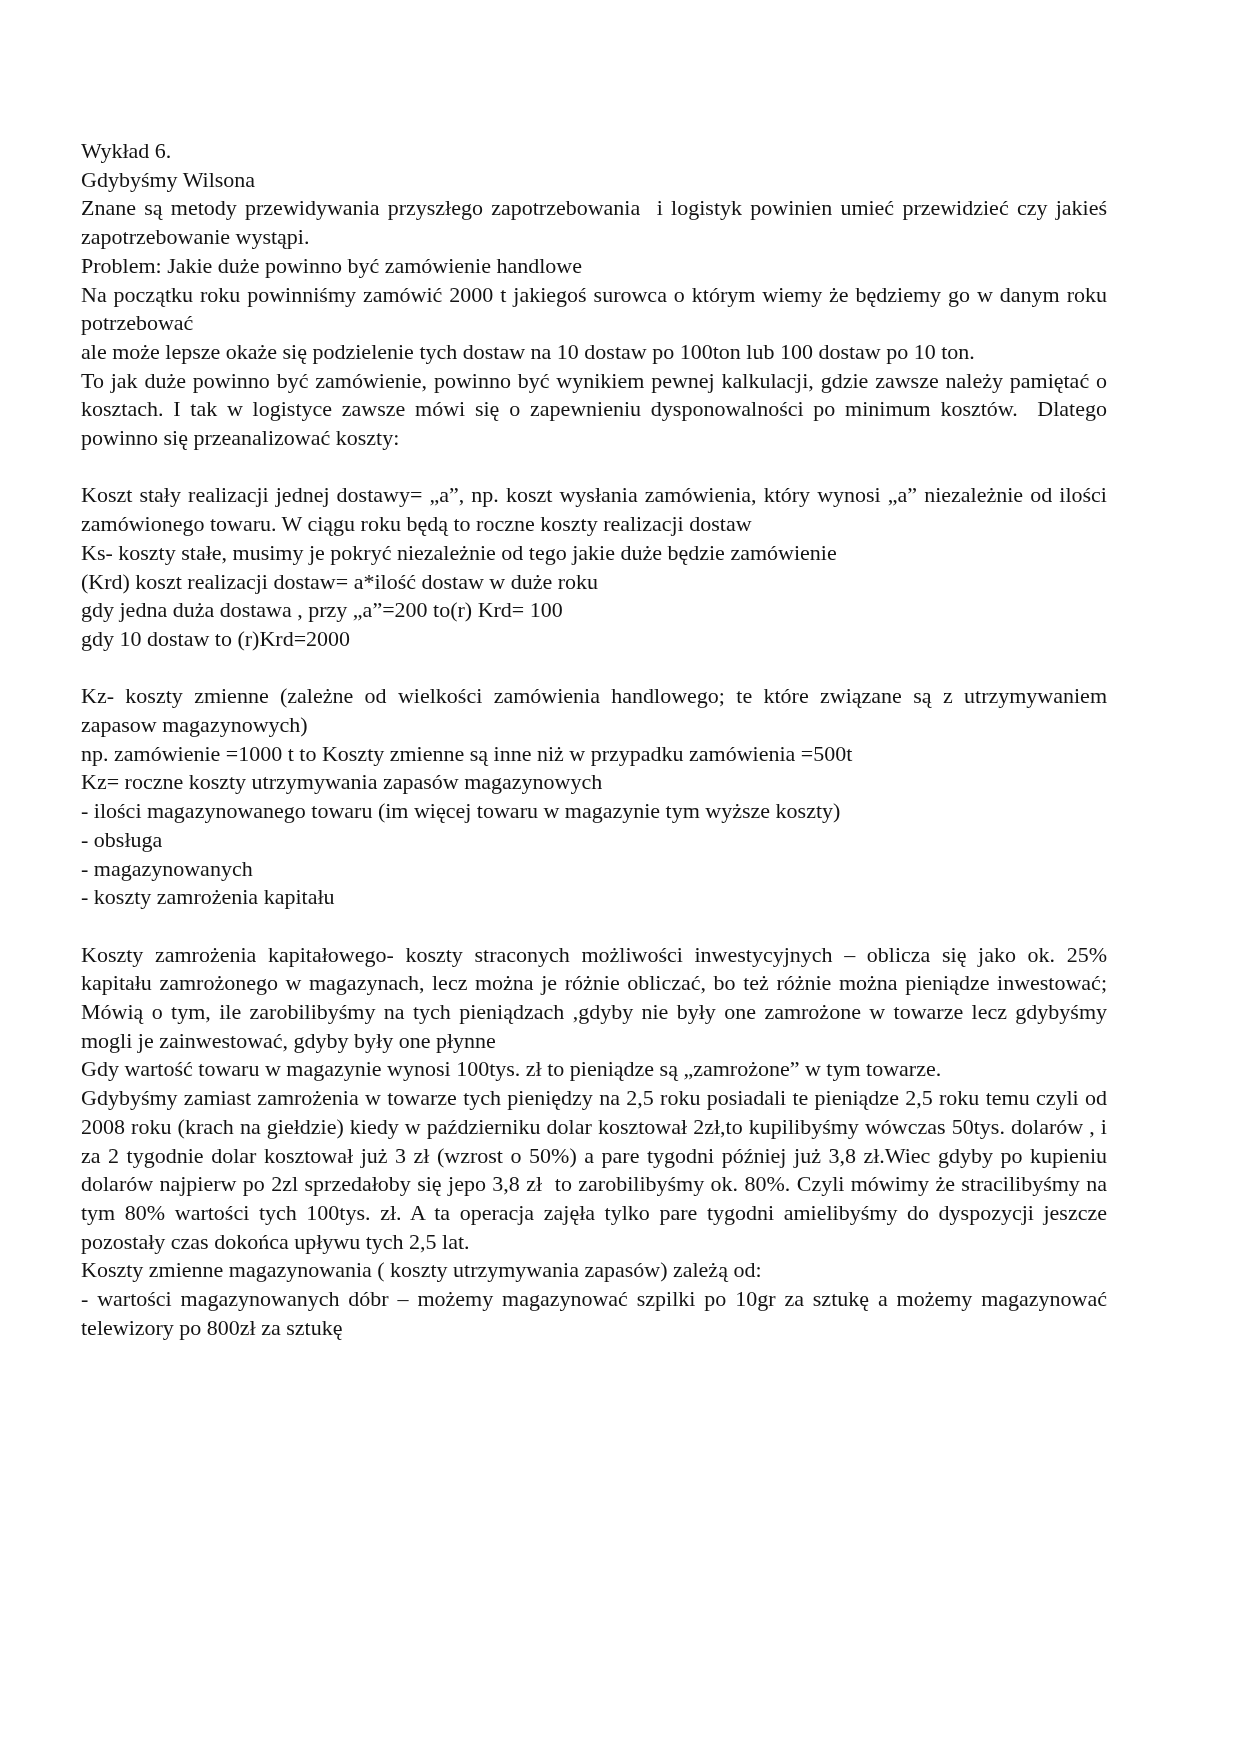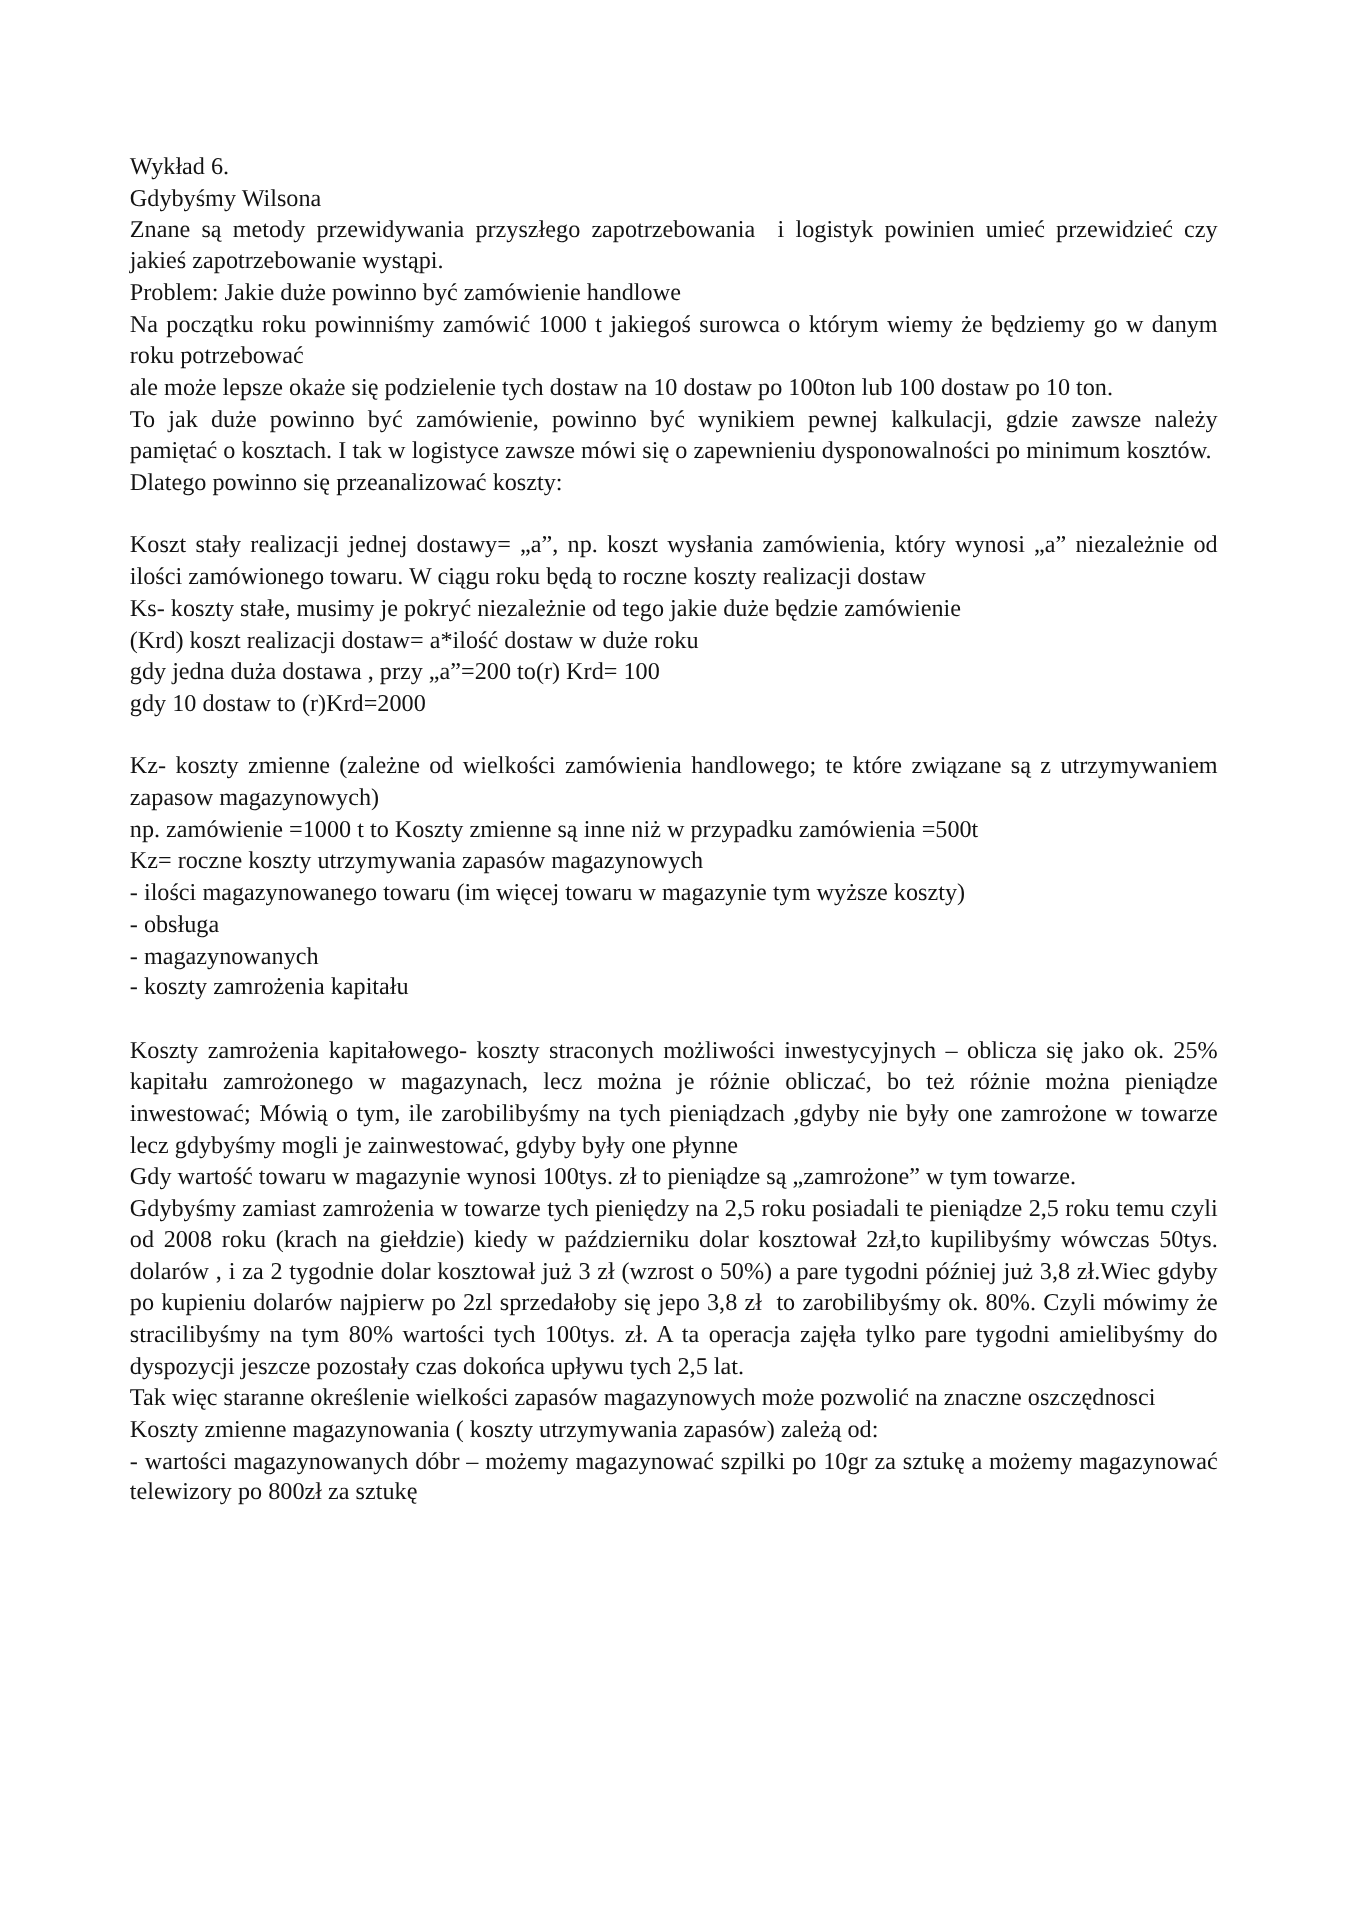--- a/index.html
+++ b/index.html
@@ -2,21 +2,21 @@
 <html lang="pl"><head>
 <meta charset="utf-8">
 <style>
   html, body { margin: 0; padding: 0; background: #ffffff; }
   .page {
     position: relative;
     width: 1240px;
     height: 1754px;
     background: #ffffff;
     box-sizing: border-box;
-    padding: 137px 133px 0 118px;
+    padding: 137px 133px 0 81px;
     font-family: "Liberation Serif", "DejaVu Serif", serif;
     font-size: 22px;
     line-height: 28.7px;
     color: #131313;
     text-align: justify;
     overflow: hidden;
   }
   .page p {
     margin: 0;
     padding: 0;
@@ -25,37 +25,36 @@
   }
 </style>
 </head>
 <body>
 
 <div class="page">
   <p>Wykład 6.</p>
   <p>Gdybyśmy Wilsona</p>
   <p>Znane są metody przewidywania przyszłego zapotrzebowania&nbsp; i logistyk powinien umieć przewidzieć czy jakieś zapotrzebowanie wystąpi.</p>
   <p>Problem: Jakie duże powinno być zamówienie handlowe</p>
-  <p>Na początku roku powinniśmy zamówić 1000 t jakiegoś surowca o którym wiemy że będziemy go w danym roku potrzebować</p>
+  <p>Na początku roku powinniśmy zamówić 2000 t jakiegoś surowca o którym wiemy że będziemy go w danym roku potrzebować</p>
   <p>ale może lepsze okaże się podzielenie tych dostaw na 10 dostaw po 100ton lub 100 dostaw po 10 ton.</p>
   <p>To jak duże powinno być zamówienie, powinno być wynikiem pewnej kalkulacji, gdzie zawsze należy pamiętać o kosztach. I tak w logistyce zawsze mówi się o zapewnieniu dysponowalności po minimum kosztów.&nbsp; Dlatego powinno się przeanalizować koszty:</p>
   <p></p>
   <p>Koszt stały realizacji jednej dostawy= „a”, np. koszt wysłania zamówienia, który wynosi „a” niezależnie od ilości zamówionego towaru. W ciągu roku będą to roczne koszty realizacji dostaw</p>
   <p>Ks- koszty stałe, musimy je pokryć niezależnie od tego jakie duże będzie zamówienie</p>
   <p>(Krd) koszt realizacji dostaw= a*ilość dostaw w duże roku</p>
   <p>gdy jedna duża dostawa , przy „a”=200 to(r) Krd= 100</p>
   <p>gdy 10 dostaw to (r)Krd=2000</p>
   <p></p>
   <p>Kz- koszty zmienne (zależne od wielkości zamówienia handlowego; te które związane są z utrzymywaniem zapasow magazynowych)</p>
   <p>np. zamówienie =1000 t to Koszty zmienne są inne niż w przypadku zamówienia =500t</p>
   <p>Kz= roczne koszty utrzymywania zapasów magazynowych</p>
   <p>- ilości magazynowanego towaru (im więcej towaru w magazynie tym wyższe koszty)</p>
   <p>- obsługa</p>
   <p>- magazynowanych</p>
   <p>- koszty zamrożenia kapitału</p>
   <p></p>
   <p>Koszty zamrożenia kapitałowego- koszty straconych możliwości inwestycyjnych – oblicza się jako ok. 25% kapitału zamrożonego w magazynach, lecz można je różnie obliczać, bo też różnie można pieniądze inwestować; Mówią o tym, ile zarobilibyśmy na tych pieniądzach ,gdyby nie były one zamrożone w towarze lecz gdybyśmy mogli je zainwestować, gdyby były one płynne</p>
   <p>Gdy wartość towaru w magazynie wynosi 100tys. zł to pieniądze są „zamrożone” w tym towarze.</p>
   <p>Gdybyśmy zamiast zamrożenia w towarze tych pieniędzy na 2,5 roku posiadali te pieniądze 2,5 roku temu czyli od 2008 roku (krach na giełdzie) kiedy w październiku dolar kosztował 2zł,to kupilibyśmy wówczas 50tys. dolarów , i za 2 tygodnie dolar kosztował już 3 zł (wzrost o 50%) a pare tygodni później już 3,8 zł.Wiec gdyby po kupieniu dolarów najpierw po 2zl sprzedałoby się jepo 3,8 zł&nbsp; to zarobilibyśmy ok. 80%. Czyli mówimy że stracilibyśmy na tym 80% wartości tych 100tys. zł. A ta operacja zajęła tylko pare tygodni amielibyśmy do dyspozycji jeszcze pozostały czas dokońca upływu tych 2,5 lat.</p>
-  <p>Tak więc staranne określenie wielkości zapasów magazynowych może pozwolić na znaczne oszczędnosci</p>
   <p>Koszty zmienne magazynowania ( koszty utrzymywania zapasów) zależą od:</p>
   <p>- wartości magazynowanych dóbr – możemy magazynować szpilki po 10gr za sztukę a możemy magazynować telewizory po 800zł za sztukę</p>
 </div>
 
 </body></html>

